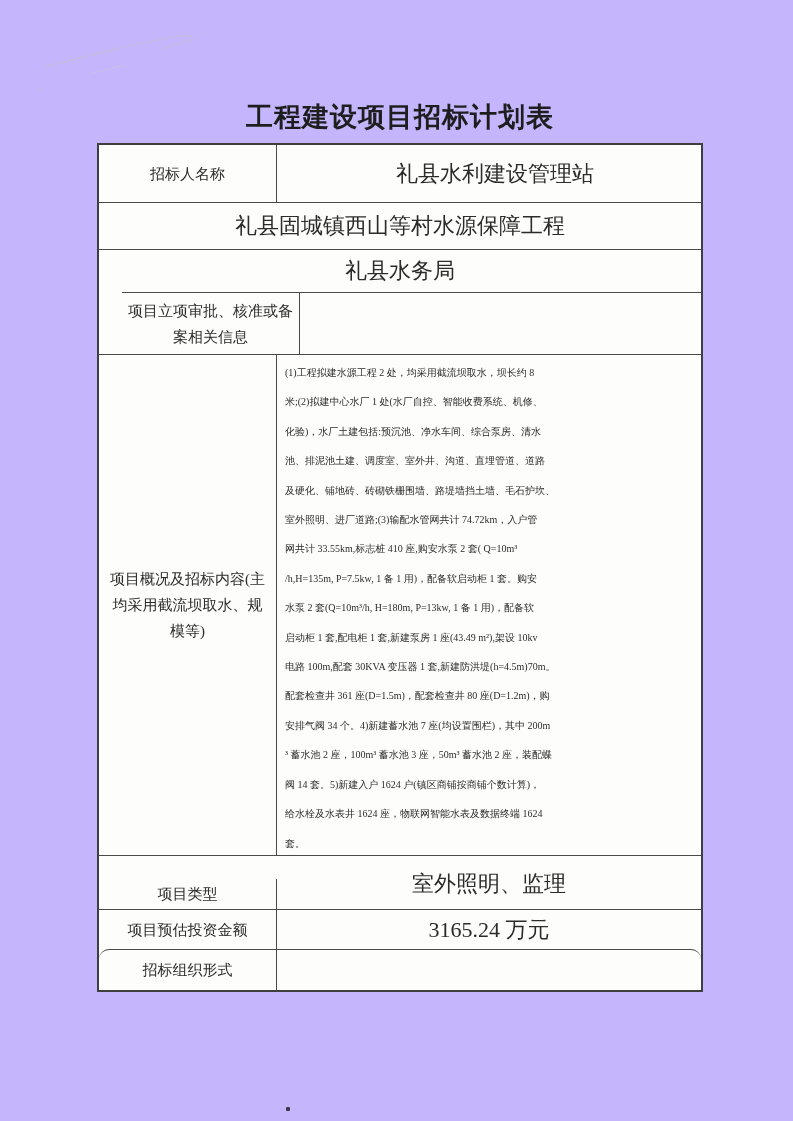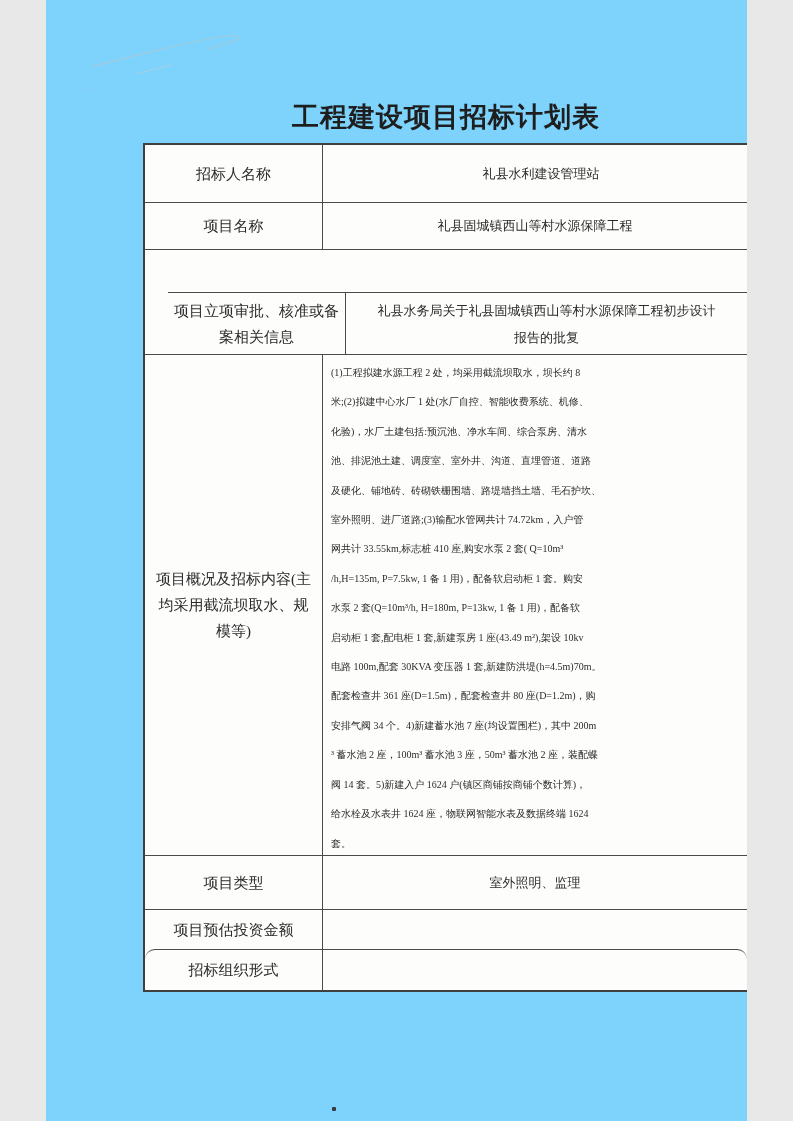--- a/index.html
+++ b/index.html
@@ -1,22 +1,22 @@
 <!DOCTYPE html>
 <html><head>
 <meta charset="utf-8">
 <style>
   * { box-sizing: border-box; margin: 0; padding: 0; }
   html,body { background:#e8e8e8; }
   .sheet {
     position: relative;
-    width: 701px;
+    width: 793px;
     height: 1121px;
     margin: 0 auto;
-    background: #7dd3fc;
+    background: #c4b5fd;
     overflow: hidden;
     color: #2b2b2b;
     font-family: "Liberation Serif", "DejaVu Serif", serif;
   }
   .doc-title {
     position: absolute;
     left: 97px;
     top: 99px;
     width: 606px;
     text-align: center;
@@ -48,32 +48,32 @@
     line-height: 26px;
     white-space: pre-line;
     padding: 2px 4px;
   }
   .cell-value {
     flex: 1 1 auto;
     display: flex;
     align-items: center;
     justify-content: center;
     text-align: center;
-    font-size: 13px;
+    font-size: 22px;
     line-height: 26px;
     white-space: pre-line;
     padding: 12px 6px;
     overflow: hidden;
   }
   .r0 { height: 57px; }
   .r1 { height: 47px; }
   .r2 { height: 43px; }
   .r3 { height: 62px; margin-left: 23px; }
   .r4 { height: 501px; }
-  .r5 { height: 54px; }
+  .r5 { height: 54px; align-items: flex-end; }
   .r6 { height: 40px; }
   .r7 { height: 41px; border-radius: 10px; }
   .r3 .cell-value { line-height: 27px; }
   .r4 .cell-value {
     align-items: flex-start;
     justify-content: flex-start;
     text-align: left;
     white-space: pre;
     font-size: 10px;
     line-height: 29.4px;
@@ -109,32 +109,30 @@
   <div class="doc-title">工程建设项目招标计划表</div>
 
   <div class="tbl">
 
     <div class="row r0">
       <div class="cell-label">招标人名称</div>
       <div class="cell-value">礼县水利建设管理站</div>
     </div>
 
     <div class="row r1">
-      <div class="cell-label">项目名称</div>
       <div class="cell-value">礼县固城镇西山等村水源保障工程</div>
     </div>
 
     <div class="row r2">
+      <div class="cell-value">礼县水务局</div>
     </div>
 
     <div class="row r3">
       <div class="cell-label">项目立项审批、核准或备
 案相关信息</div>
-      <div class="cell-value">礼县水务局关于礼县固城镇西山等村水源保障工程初步设计
-报告的批复</div>
     </div>
 
     <div class="row r4">
       <div class="cell-label">项目概况及招标内容(主
 均采用截流坝取水、规
 模等)</div>
       <div class="cell-value">(1)工程拟建水源工程 2 处，均采用截流坝取水，坝长约 8
 米;(2)拟建中心水厂 1 处(水厂自控、智能收费系统、机修、
 化验)，水厂土建包括:预沉池、净水车间、综合泵房、清水
 池、排泥池土建、调度室、室外井、沟道、直埋管道、道路
@@ -153,20 +151,21 @@
 套。</div>
     </div>
 
     <div class="row r5">
       <div class="cell-label">项目类型</div>
       <div class="cell-value">室外照明、监理</div>
     </div>
 
     <div class="row r6">
       <div class="cell-label">项目预估投资金额</div>
+      <div class="cell-value">3165.24 万元</div>
     </div>
 
     <div class="row r7">
       <div class="cell-label">招标组织形式</div>
     </div>
 
   </div>
 
   <div class="ink-dot"></div>
 

